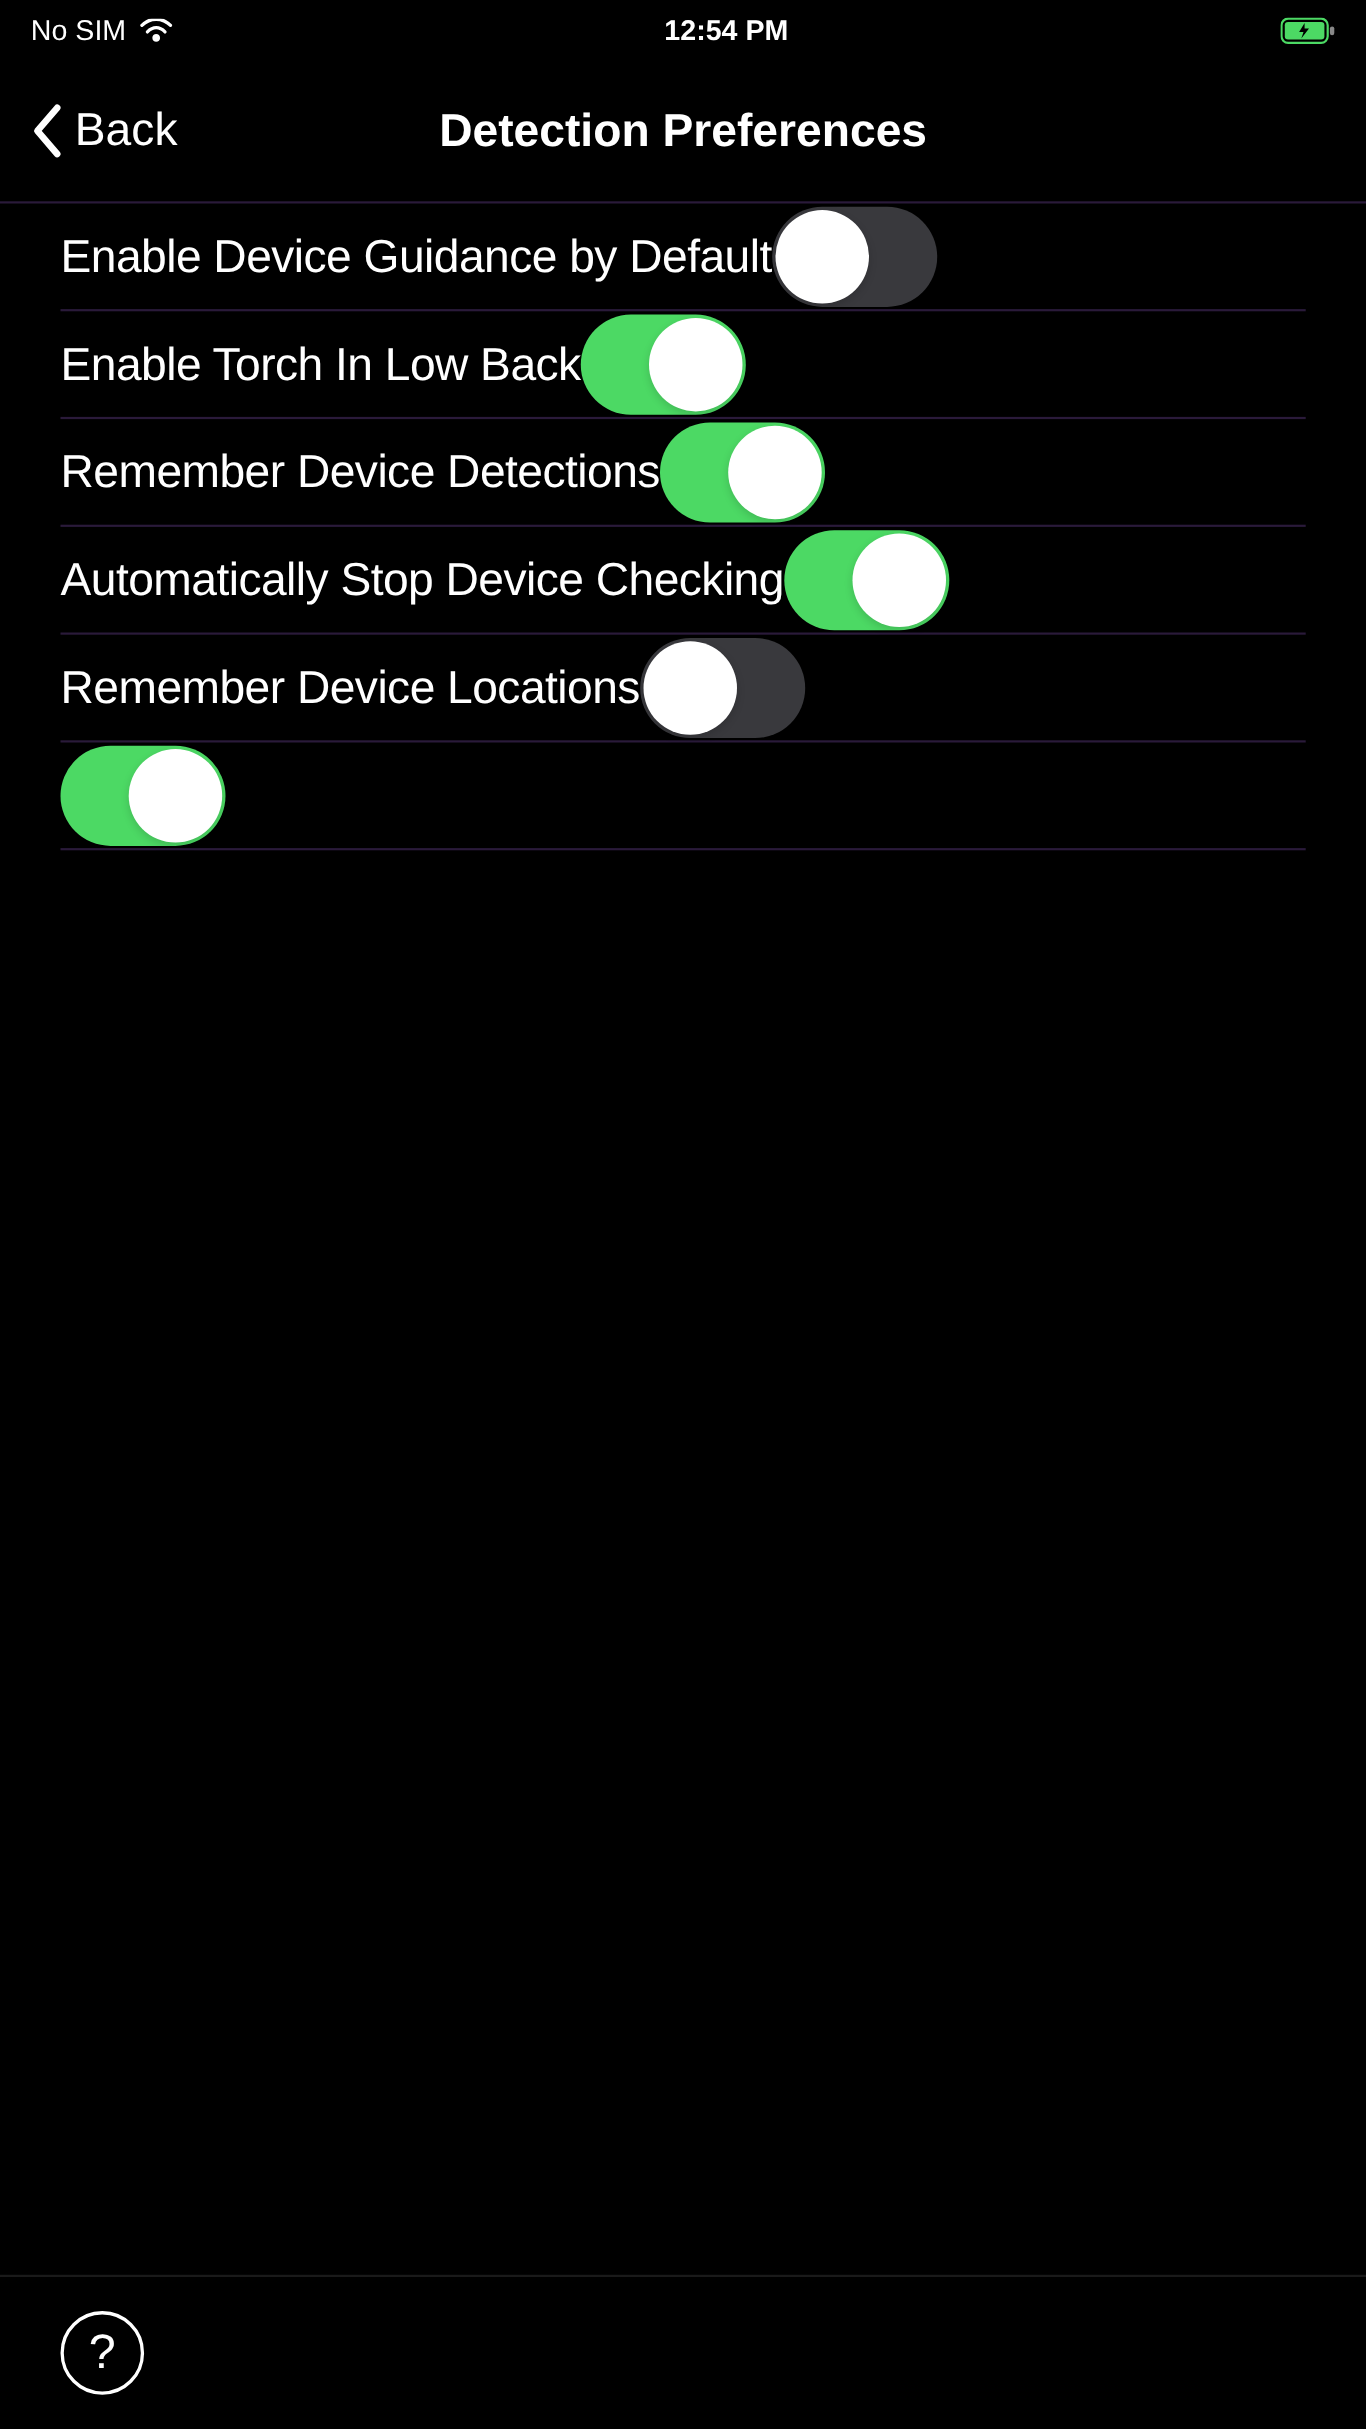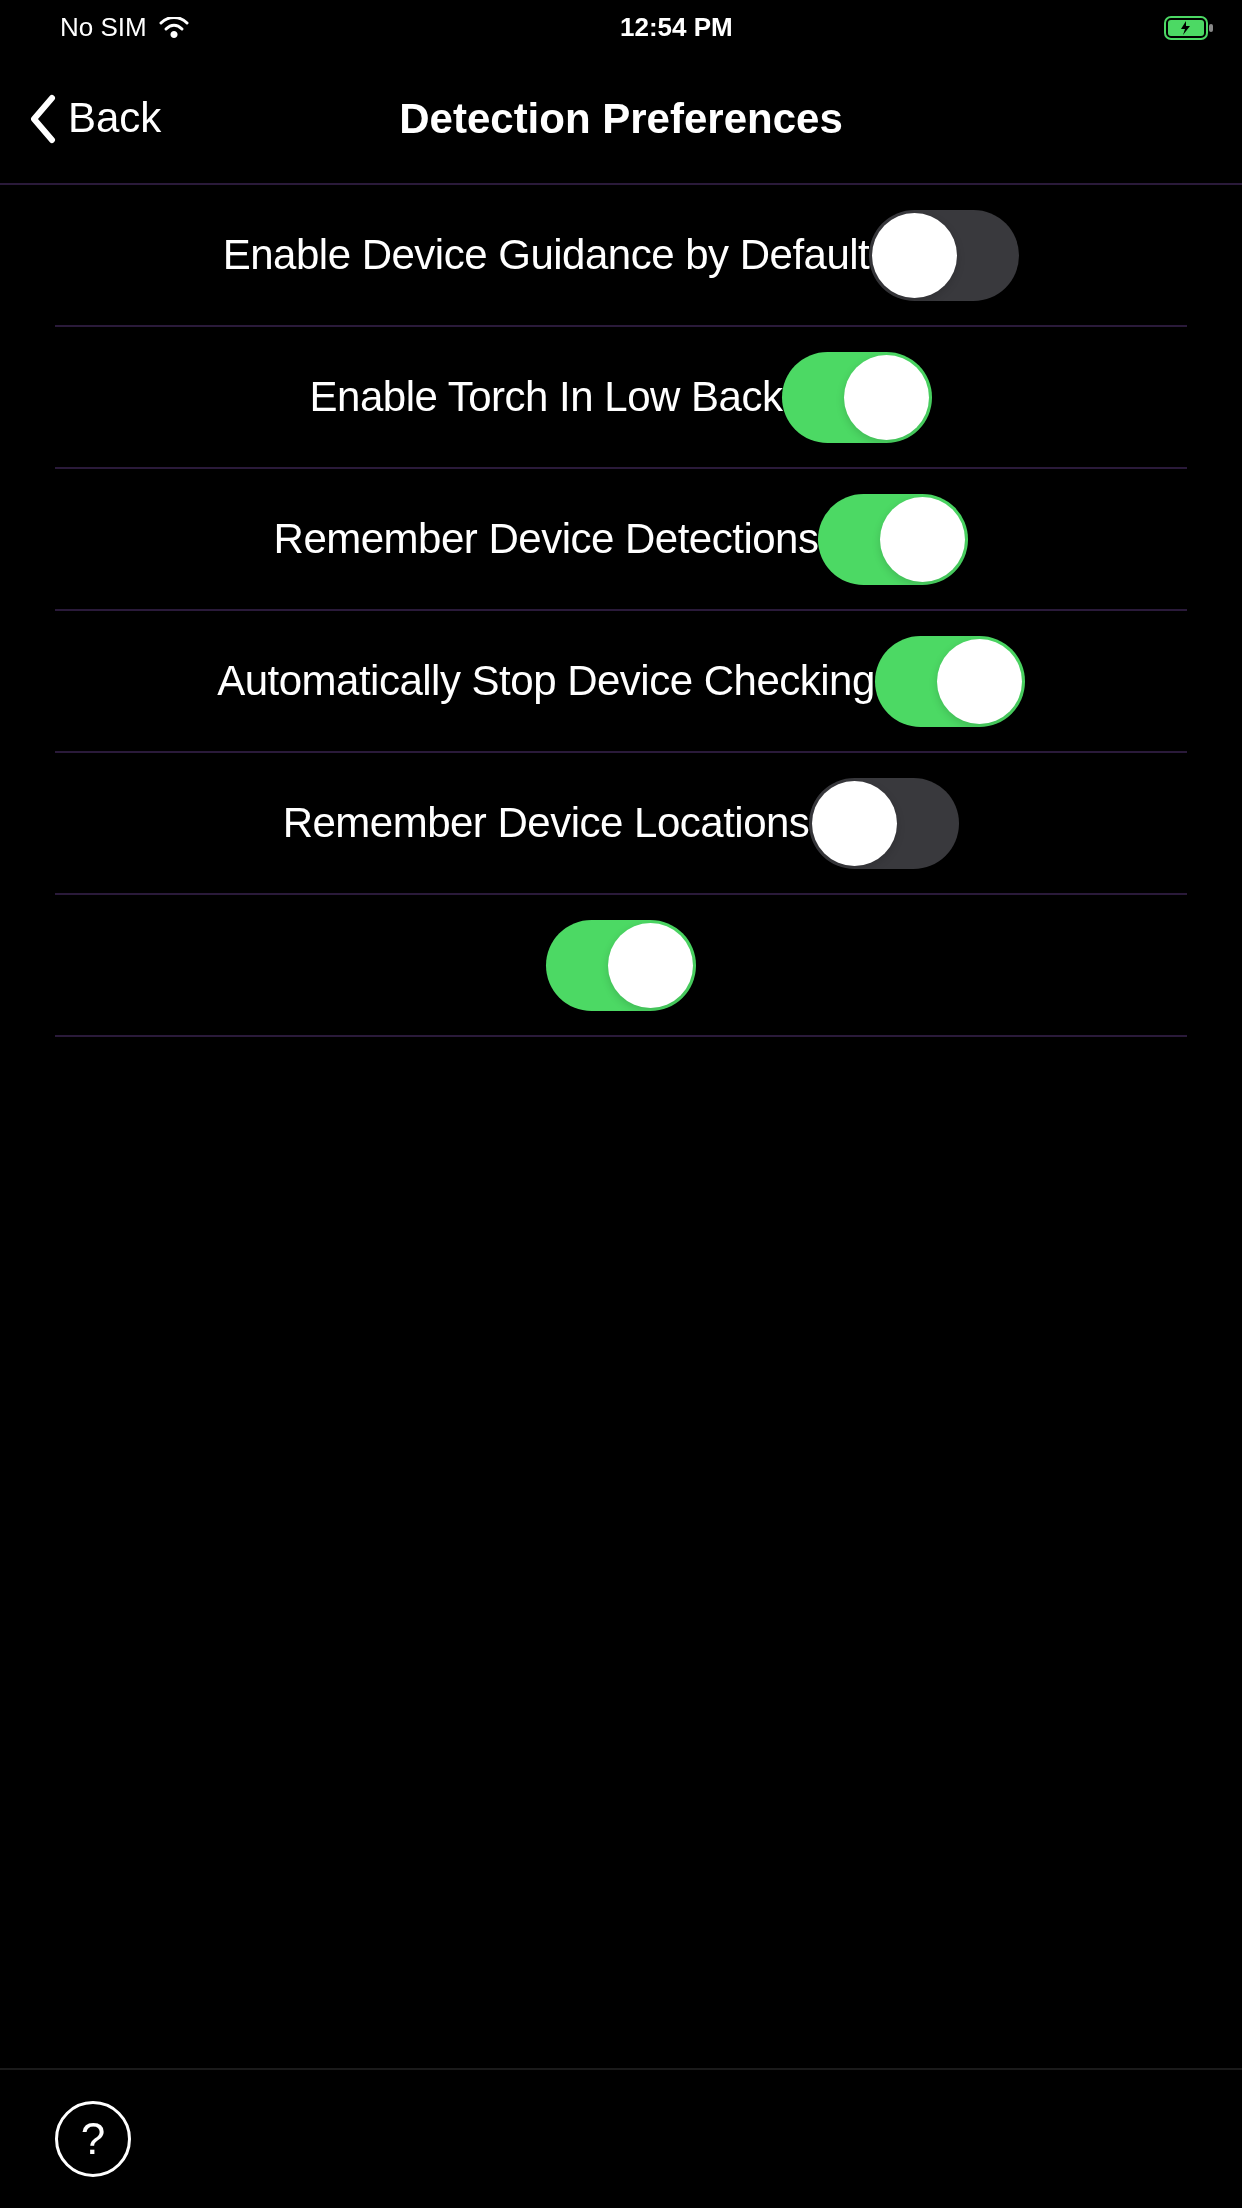--- a/index.html
+++ b/index.html
@@ -23,21 +23,20 @@
       display: flex;
       align-items: center;
       padding: 0 28px;
       font-size: 26px;
       font-weight: 500;
     }
     .status-left {
       display: flex;
       align-items: center;
       gap: 12px;
-      margin-left: 32px;
     }
     .status-center {
       flex: 1;
       text-align: center;
       font-weight: 600;
     }
     .status-right {
       display: flex;
       align-items: center;
       justify-content: flex-end;
@@ -77,24 +76,24 @@
       font-size: 42px;
       font-weight: 600;
       pointer-events: none;
     }
     
     .settings-list {
       flex: 1;
       padding: 0 55px;
     }
     .settings-row {
-      height: 142px;
-      display: flex;
-      align-items: center;
-      justify-content: center;
+      height: 98px;
+      display: flex;
+      align-items: center;
+      justify-content: flex-start;
       border-bottom: 2px solid #2a1a3a;
     }
     .settings-label {
       font-size: 42px;
       font-weight: 400;
       letter-spacing: -0.5px;
     }
     
     .toggle {
       width: 150px;

